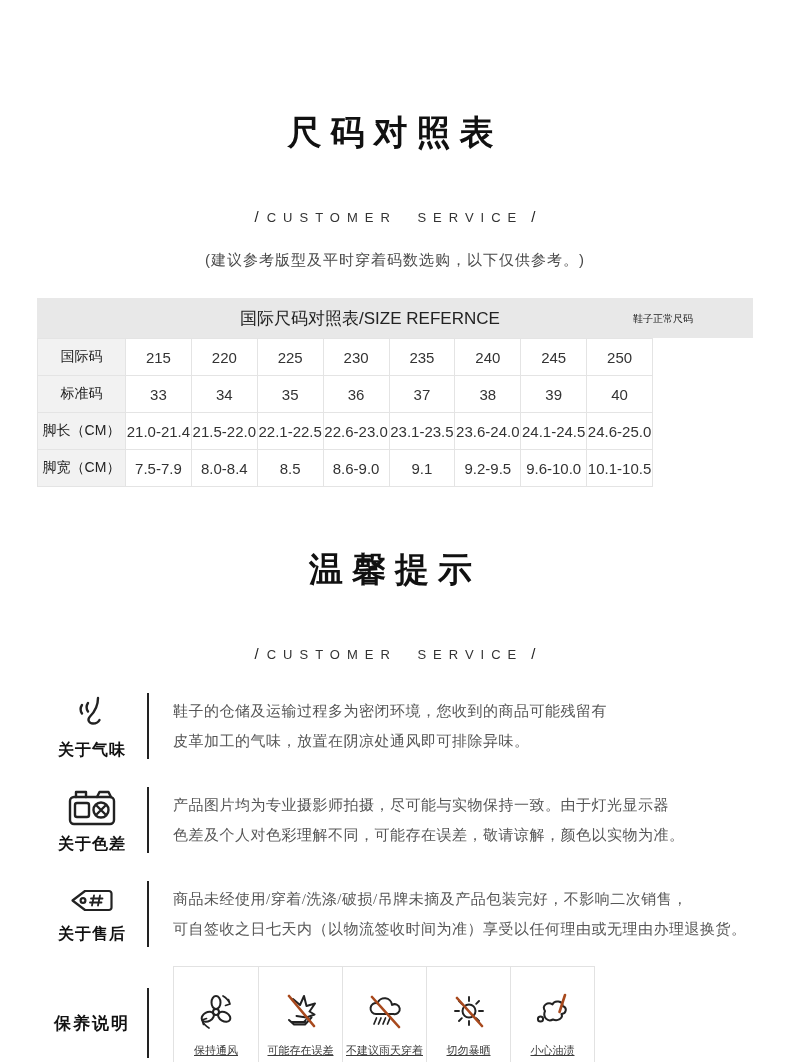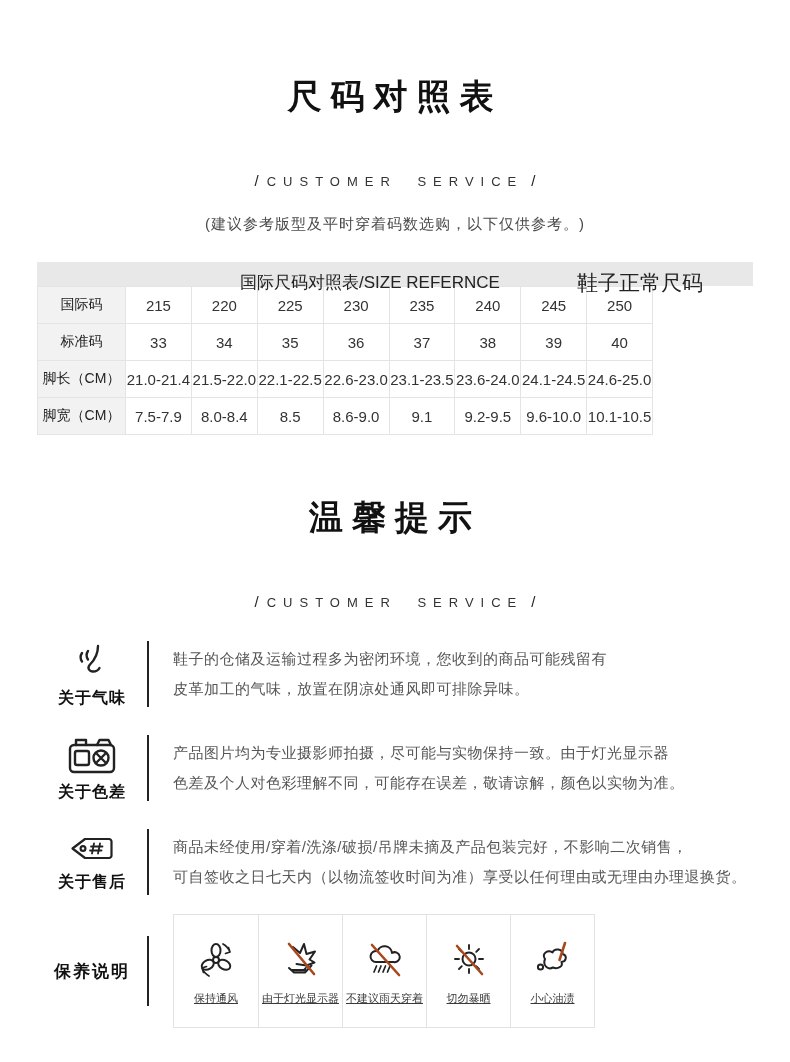--- a/index.html
+++ b/index.html
@@ -18,21 +18,21 @@
   }
 
   
   .section-title {
     text-align: center;
     font-size: 34px;
     font-weight: 700;
     letter-spacing: 9px;
     color: #111;
   }
-  .size-title { padding-top: 74px; }
+  .size-title { padding-top: 110px; }
   .tips-title { margin-top: 60px; }
   .section-subtitle {
     margin-top: 52px;
     text-align: center;
     font-size: 13px;
     color: #333;
     letter-spacing: 7px;
     word-spacing: 10px;
     white-space: nowrap;
   }
@@ -50,37 +50,37 @@
     letter-spacing: 1px;
   }
 
   
   .size-table-wrap {
     width: 716px;
     margin: 28px auto 0 auto;
   }
   .size-table-header {
     position: relative;
-    height: 24px;
+    height: 40px;
     line-height: 42px;
     background: var(--table-header-bg, #e8e8e8);
     font-size: 17px;
     color: #222;
     padding-left: 28px;
   }
   .size-table-header .header-title {
     position: absolute;
     left: 46.5%;
     transform: translateX(-50%);
     white-space: nowrap;
   }
   .size-table-header .header-right {
     position: absolute;
-    right: 50px;
-    font-size: 21px;
+    right: 60px;
+    font-size: 10px;
     white-space: nowrap;
   }
   table.size-table {
     width: 616px;
     table-layout: fixed;
     border-collapse: collapse;
     font-size: 15px;
     color: #333;
   }
   table.size-table th,
@@ -131,21 +131,21 @@
     background: #222;
     flex-shrink: 0;
   }
   .tip-text {
     margin-left: 24px;
     font-size: 15px;
     line-height: 30px;
     color: #565656;
     letter-spacing: 0.5px;
   }
-  .tip-text div { white-space: nowrap; }
+  .tip-text div { white-space: nowrap; font-family: Liberation Serif, serif; }
 
   
   .care-row {
     display: flex;
     align-items: center;
     width: 716px;
     margin: 8px auto 11px auto;
   }
   .care-left {
     width: 110px;
@@ -345,21 +345,21 @@
 
   <div class="care-box">
     <span class="care-icon">
             <svg width="42" height="42" viewBox="0 0 42 42" fill="none" stroke="#222" stroke-width="2" stroke-linecap="round" stroke-linejoin="round">
     <path d="M13 9 l7 6 4 -9 2.5 10 8.5 -2.5 -5.5 8 5 3 -8 3 -10 -1.5"></path>
     <path d="M9 30 l5 4.5 h11 l6.5 -7" fill="none"></path>
     <path d="M10.5 31 h13 l4 -4 l-2 6.5 h-12 z" fill="#222" stroke="none"></path>
     <path d="M9 6 L34 36" style="stroke: var(--accent, #a8491d);" stroke-width="2.6"></path>
   </svg>
           </span>
-    <span class="care-item-label">由于灯光显示器</span>
+    <span class="care-item-label">可能存在误差</span>
   </div>
 
   <div class="care-box">
     <span class="care-icon">
             <svg width="42" height="42" viewBox="0 0 42 42" fill="none" stroke="#222" stroke-width="2" stroke-linecap="round" stroke-linejoin="round">
     <path d="M12 24 a5.5 5.5 0 1 1 1.5 -10.8 a7.5 7.5 0 0 1 14.5 1.8 a5 5 0 1 1 1.5 9 z"></path>
     <path d="M12.5 28 l-2.5 6 M17 28 l-2.5 6 M21.5 28 l-2.5 6 M26 28 l-2.5 6" stroke-width="1.7"></path>
     <path d="M8 7 L35 37" style="stroke: var(--accent, #a8491d);" stroke-width="2.6"></path>
   </svg>
           </span>

